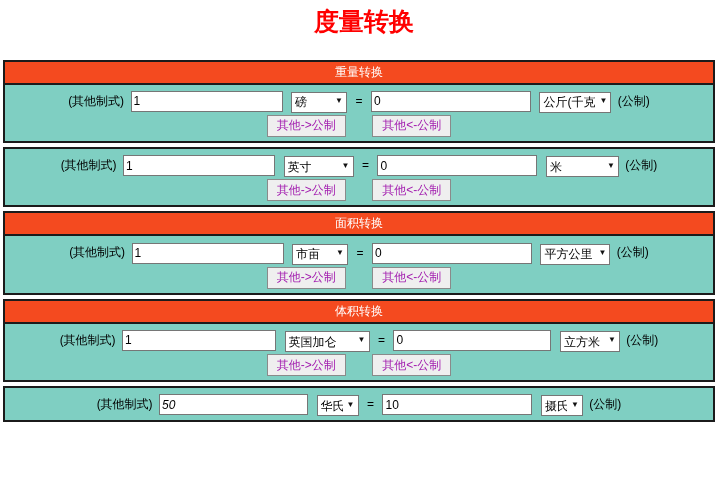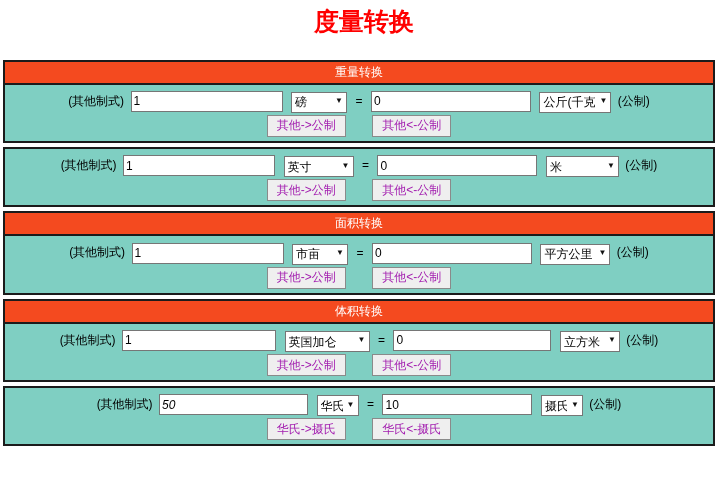--- a/index.html
+++ b/index.html
@@ -128,20 +128,16 @@
     <div class="section-body">
       <div class="row">
         <span class="lbl">(其他制式)</span>
         <input class="val" style="width: 143px; font-style: italic;" value="50">
         <span class="sel"><select style="width:42px"><option>华氏</option></select><span class="chev">▼</span></span>
         <span class="eq">=</span>
         <input class="val" style="width: 144px;" value="10">
         <span class="sel"><select style="width:42px"><option>摄氏</option></select><span class="chev">▼</span></span>
         <span class="lbl">(公制)</span>
       </div>
-      <div class="btn-row">
-        <button>华氏-&gt;摄氏</button>
-        <button>华氏&lt;-摄氏</button>
-      </div>
     </div>
   </div>
 
 </div>
 
 </body></html>

